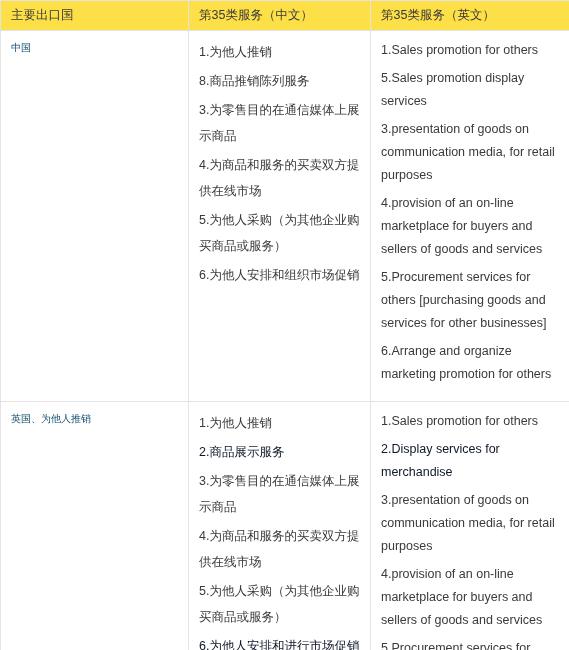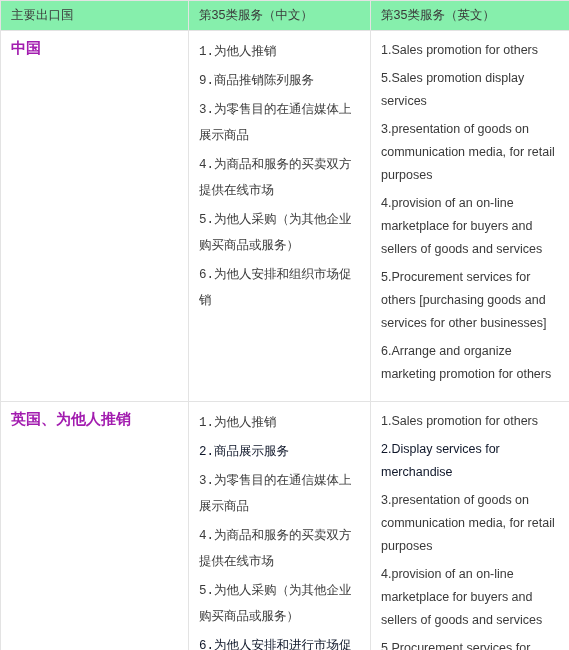--- a/index.html
+++ b/index.html
@@ -31,43 +31,42 @@
   table.comparison-table th,
   table.comparison-table td {
     border: 1px solid #e3e3e3;
     vertical-align: top;
     text-align: left;
     padding: 8px 10px 10px 10px;
     font-weight: normal;
   }
 
   table.comparison-table thead th {
-    background: #86efac;
+    background: #fde047;
     padding-top: 7px;
     padding-bottom: 7px;
     font-size: 12.5px;
     line-height: 15px;
     color: #3a3a3a;
     height: 14px;
   }
 
   table.comparison-table tbody td {
     font-size: 12.5px;
     line-height: 18px;
   }
 
   td.country-cell {
     padding-top: 9px;
   }
   .country-label {
     display: block;
-    font-size: 15px;
+    font-size: 10px;
     line-height: 18px;
-    color: #a21caf;
-    font-weight: bold;
+    color: #0c4a6e;
   }
 
   ul.service-list {
     list-style: none;
     margin: 0;
     padding: 0;
   }
   ul.service-list li.service-item {
     margin: 0 0 9px 0;
     padding: 0;
@@ -79,21 +78,20 @@
   ul.service-list li.service-item:last-child {
     margin-bottom: 0;
   }
   ul.service-list li.service-item.is-highlight {
     color: #0f172a;
   }
 
   td.zh-cell ul.service-list li.service-item {
     line-height: 26px;
     margin-bottom: 3px;
-    font-family: Liberation Mono, monospace;
   }
   td.en-cell ul.service-list li.service-item {
     line-height: 23px;
     margin-bottom: 5px;
   }
 </style>
 </head>
 <body>
 
 <table class="comparison-table">
@@ -110,21 +108,21 @@
     </tr>
   </thead>
   <tbody>
     <tr>
       <td class="country-cell">
         <span class="country-label">中国</span>
       </td>
       <td class="zh-cell">
         <ul class="service-list">
             <li class="service-item">1.为他人推销</li>
-            <li class="service-item">9.商品推销陈列服务</li>
+            <li class="service-item">8.商品推销陈列服务</li>
             <li class="service-item">3.为零售目的在通信媒体上展示商品</li>
             <li class="service-item">4.为商品和服务的买卖双方提供在线市场</li>
             <li class="service-item">5.为他人采购（为其他企业购买商品或服务）</li>
             <li class="service-item">6.为他人安排和组织市场促销</li>
           </ul>
       </td>
       <td class="en-cell">
         <ul class="service-list">
             <li class="service-item">1.Sales promotion for others</li>
             <li class="service-item">5.Sales promotion display services</li>

